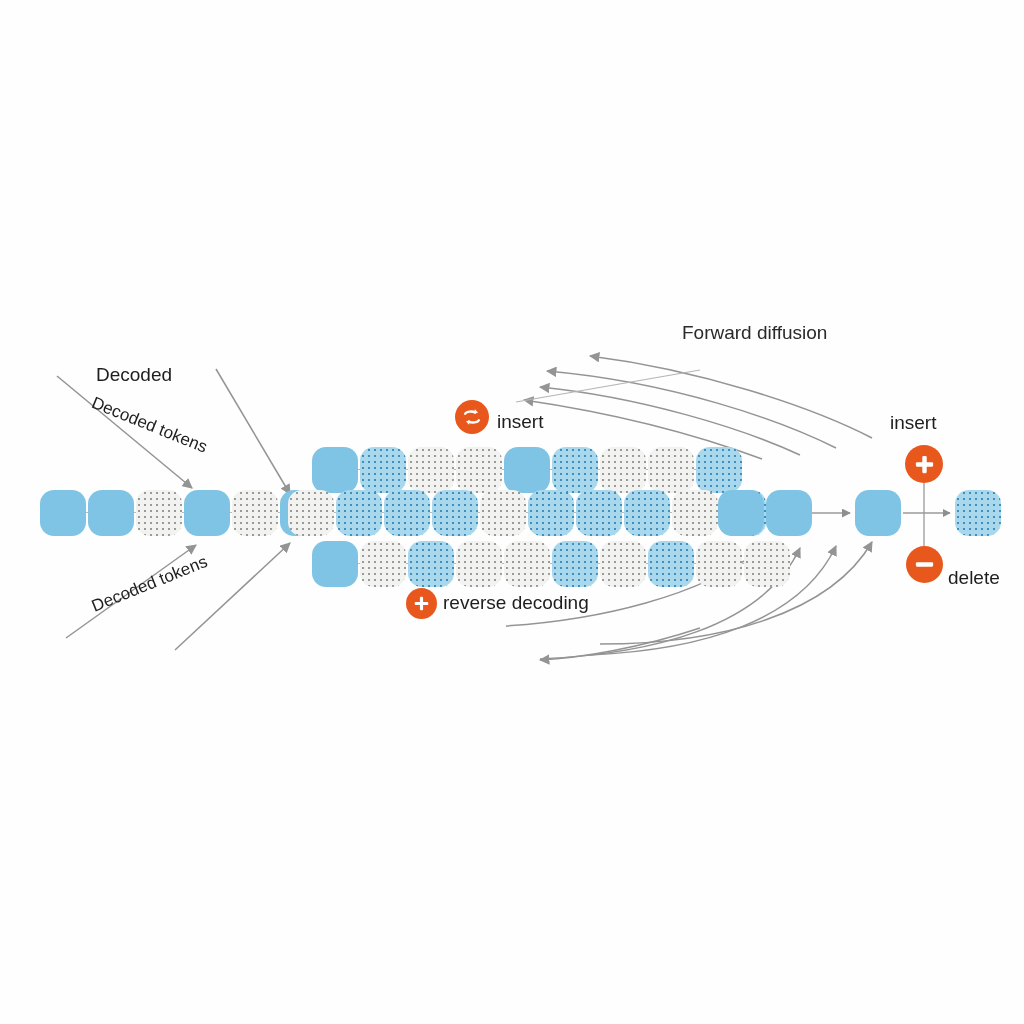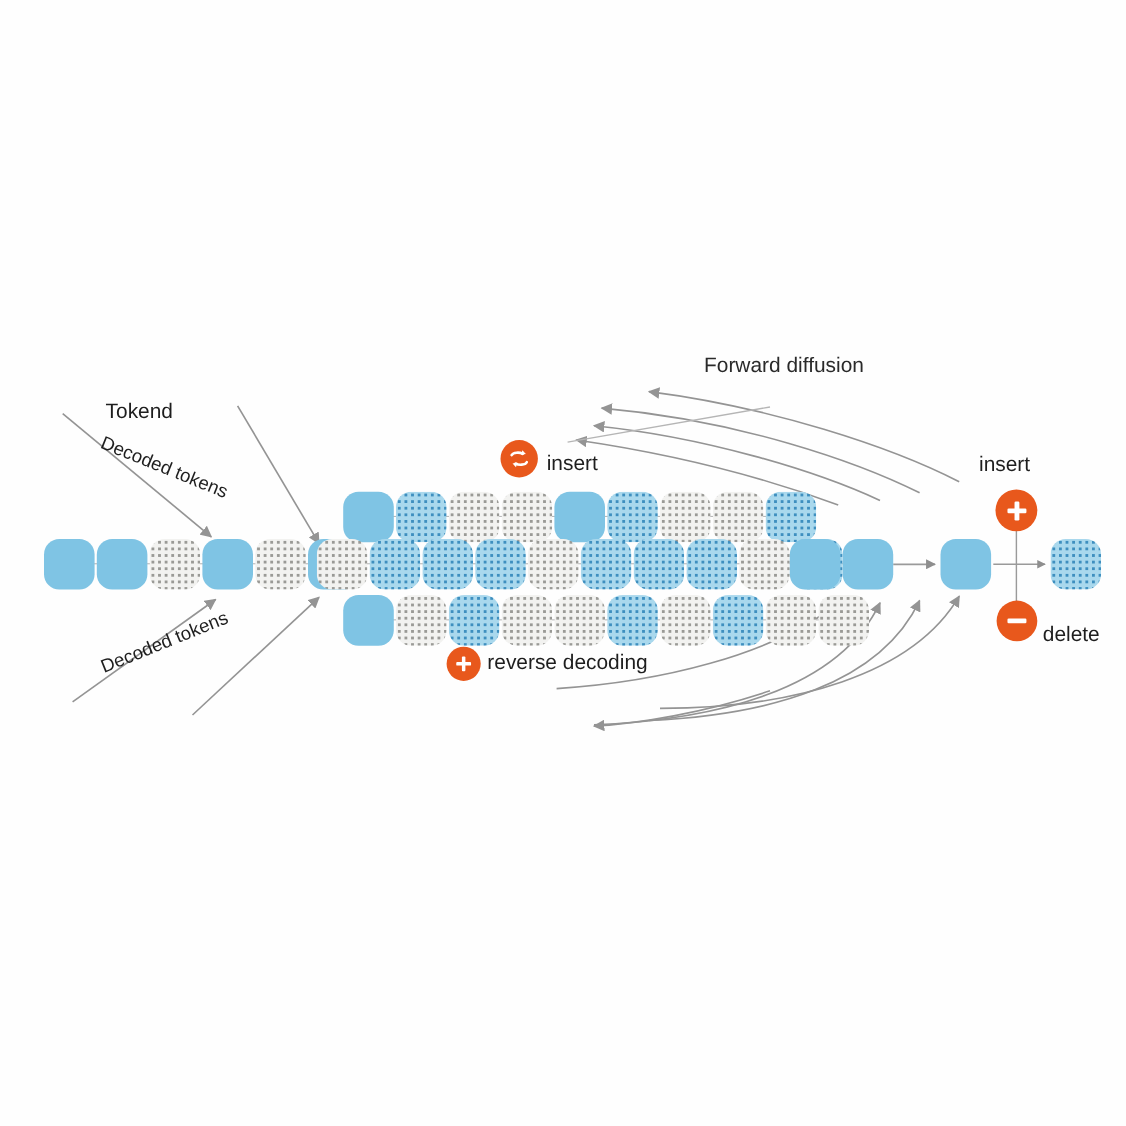--- a/index.html
+++ b/index.html
@@ -20,21 +20,21 @@
     background-image:radial-gradient(#9a9a96 1.35px, transparent 1.5px);
     background-size:6px 6px;
   }
   .link{position:absolute;background:#b9b9b9;height:1.4px;}
 
   
   #svgl{position:absolute;left:0;top:0;width:1024px;height:1024px;pointer-events:none;}
 
   
   .lab{position:absolute;color:#1e1e1e;white-space:nowrap;}
-  .lab.fwd{font-size:19px;left:640px;top:322px;color:#2a2a2a;}
+  .lab.fwd{font-size:19px;left:682px;top:322px;color:#2a2a2a;}
   .lab.tokend{font-size:19px;left:96px;top:364px;}
   .lab.rot1{font-size:17px;left:96px;top:393px;transform:rotate(22deg);transform-origin:0 0;}
   .lab.rot2{font-size:17px;left:89px;top:598px;transform:rotate(-22deg);transform-origin:0 0;}
   .lab.remask{font-size:19px;left:497px;top:411px;}
   .lab.revdec{font-size:19px;left:443px;top:592px;}
   .lab.insert{font-size:19px;left:890px;top:412px;text-align:center;}
   .lab.delete{font-size:19px;left:948px;top:567px;}
 
   
   .badge{position:absolute;border-radius:50%;background:#E8581C;
@@ -234,21 +234,21 @@
     </svg>
   </div>
 
   <div class="badge" style="left:906px;top:546px;width:37px;height:37px;">
     <svg width="23" height="23" viewBox="0 0 24 24">
       <rect x="3" y="9.7" width="18" height="4.6" rx="1.2" fill="#ffffff"></rect>
     </svg>
   </div>
 
   <div class="lab fwd">Forward diffusion</div>
-  <div class="lab tokend">Tokend</div>
+  <div class="lab tokend">Decoded</div>
   <div class="lab rot1">Decoded tokens</div>
   <div class="lab rot2">Decoded tokens</div>
   <div class="lab remask">insert</div>
   <div class="lab revdec">reverse decoding</div>
   <div class="lab insert">insert</div>
   <div class="lab delete">delete</div>
 
 </div>
 
 </body></html>

